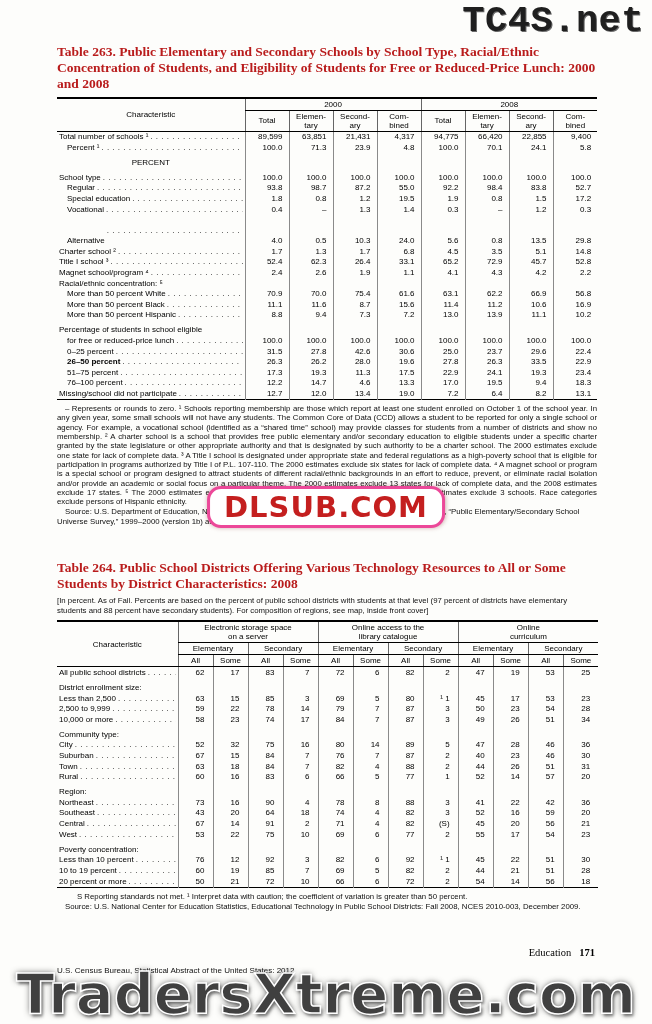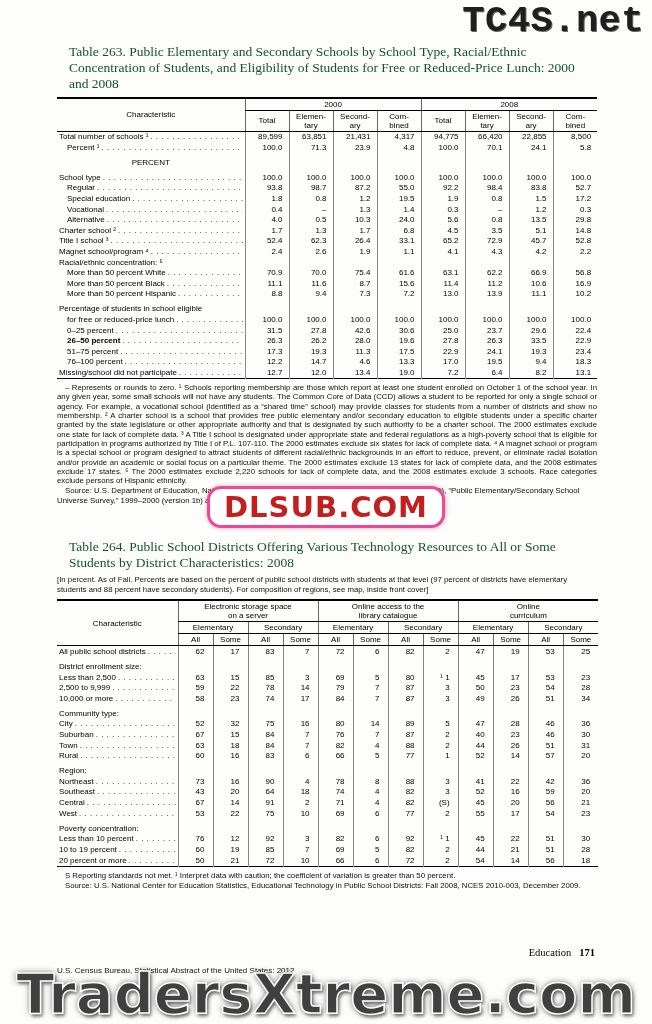--- a/index.html
+++ b/index.html
@@ -1,21 +1,21 @@
 <!DOCTYPE html>
 <html><head>
 <meta charset="utf-8">
 <style>
   * { margin:0; padding:0; box-sizing:border-box; }
   html,body { width:652px; height:1024px; }
   body { background:#ffffff; font-family:"Liberation Sans",sans-serif; color:#111; }
   .page { position:relative; width:652px; height:1024px; overflow:hidden; background:#fdfdfb; }
   .content { padding:44px 55px 0 57px; }
 
-  .t-title { font-family:"Liberation Serif",serif; font-weight:normal; font-size:13.5px; line-height:1.2; color:#14532d; margin-bottom:4px;margin-left:12px; }
+  .t-title { font-family:"Liberation Serif",serif; font-weight:bold; font-size:13.5px; line-height:1.2; color:#b91c1c; margin-bottom:4px; }
   .t-note  { font-size:7.8px; line-height:9.5px; color:#111; margin-bottom:5px; }
 
   table.stat { border-collapse:collapse; table-layout:fixed; width:100%;
                border-top:2px solid #000; border-bottom:1.5px solid #000;
                font-size:8px; color:#000; }
   .stat th { font-weight:normal; text-align:center; vertical-align:middle;
              padding:1px 2px; border-left:1px solid #666; border-bottom:1px solid #000; }
   .stat th.char-h { border-left:none; }
   .stat th.pre { white-space:pre-line; line-height:9px; }
   .stat td { border-left:1px solid #8a8a8a; padding:0.5px 2px; line-height:9.6px; vertical-align:bottom; }
@@ -25,21 +25,21 @@
   .cf { display:flex; align-items:center; overflow:hidden; }
   .cf.center { justify-content:center; }
   .lbl { white-space:nowrap; }
   .dots { flex:1; overflow:hidden; white-space:nowrap; margin-left:2px; letter-spacing:0.5px; color:#000; }
   tr.gap td { padding-top:5px; }
 
   .fn { font-size:7.8px; line-height:9.3px; text-align:justify; text-indent:8px; margin-top:4px; color:#0e0e0e; }
   .fn-src { font-size:7.8px; line-height:9.3px; text-indent:8px; margin-top:1px; color:#0e0e0e; }
 
   .sec2 { margin-top:34px; }
-  .fn-left { font-size:7.8px; line-height:9.3px; text-indent:8px; margin-top:4px; color:#0e0e0e; }
+  .fn-left { font-size:7.8px; line-height:9.3px; text-indent:8px; margin-top:4px; color:#0e0e0e;margin-left:12px; }
 
   
   .wm-top { position:absolute; top:0; right:8px; font-family:Liberation Mono, monospace;
             font-weight:900; font-size:37px; letter-spacing:0.5px; color:#1f1f1f;
             text-shadow:1px 1px 0 #6a6a6a; }
   .wm-mid { position:absolute; top:486px; left:50%; transform:translateX(-50%);
             font-family:"DejaVu Sans",sans-serif; font-weight:900; font-size:29px;
             letter-spacing:1px; color:#c41f1f; background:#fff;
             border:3px solid #ec4899; border-radius:14px; padding:1px 14px;
             text-shadow:0 0 2px #fff; box-shadow:0 0 4px rgba(120,40,40,.35); }
@@ -108,21 +108,21 @@
                 <span class="dots"> . . . . . . . . . . . . . . . . . . . . . . . . . . . . . . . . . . . . . . . . . . . . . . . . . . . . . . . . . . . . . . . . . . . . . . . . . . . . . . . . . . . . . . . . . .</span>
               </div>
             </td>
             <td class="num">89,599</td>
             <td class="num">63,851</td>
             <td class="num">21,431</td>
             <td class="num">4,317</td>
             <td class="num">94,775</td>
             <td class="num">66,420</td>
             <td class="num">22,855</td>
-            <td class="num">8,500</td>
+            <td class="num">9,400</td>
           </tr>
           <tr>
             <td class="char">
               <div class="cf">
                 <span class="lbl" style="padding-left: 8px;">Percent ¹</span>
                 <span class="dots"> . . . . . . . . . . . . . . . . . . . . . . . . . . . . . . . . . . . . . . . . . . . . . . . . . . . . . . . . . . . . . . . . . . . . . . . . . . . . . . . . . . . . . . . . . .</span>
               </div>
             </td>
             <td class="num">100.0</td>
             <td class="num">71.3</td>
@@ -208,21 +208,21 @@
             <td class="num">1.3</td>
             <td class="num">1.4</td>
             <td class="num">0.3</td>
             <td class="num">–</td>
             <td class="num">1.2</td>
             <td class="num">0.3</td>
           </tr>
           <tr>
             <td class="char">
               <div class="cf">
-                <span class="lbl" style="padding-left: 8px;">Alternative</span>
+                <span class="lbl" style="padding-left: 8px; margin-top: 21px;">Alternative</span>
                 <span class="dots"> . . . . . . . . . . . . . . . . . . . . . . . . . . . . . . . . . . . . . . . . . . . . . . . . . . . . . . . . . . . . . . . . . . . . . . . . . . . . . . . . . . . . . . . . . .</span>
               </div>
             </td>
             <td class="num">4.0</td>
             <td class="num">0.5</td>
             <td class="num">10.3</td>
             <td class="num">24.0</td>
             <td class="num">5.6</td>
             <td class="num">0.8</td>
             <td class="num">13.5</td>

